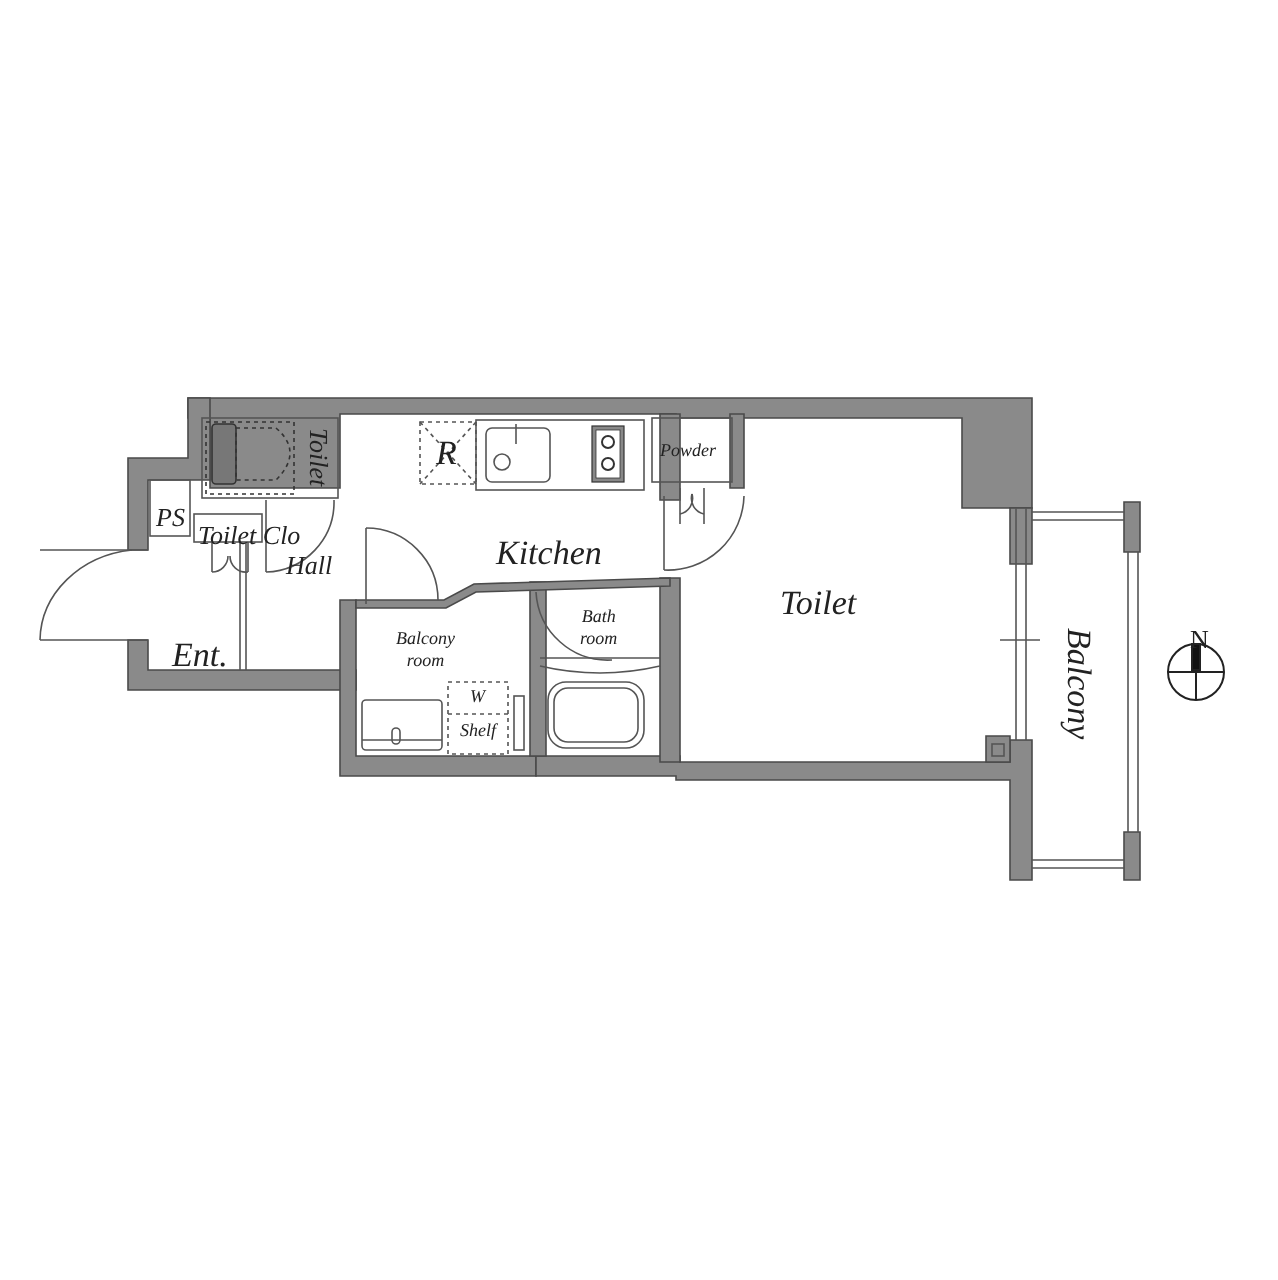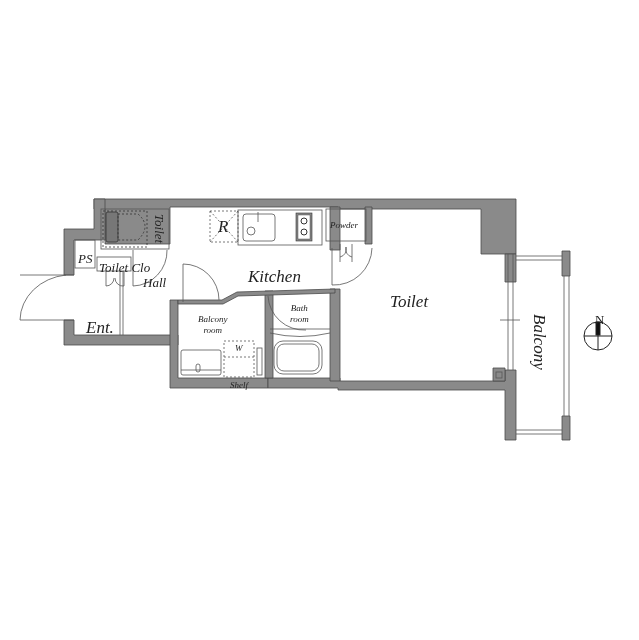--- a/index.html
+++ b/index.html
@@ -142,21 +142,21 @@
   <div class="lbl big" style="left:86px; top:300px;margin-top:19px;">Ent.</div>
   <div class="lbl med" style="left:143px; top:276px;">Hall</div>
   <div class="lbl big" style="left:218px; top:218px;">R</div>
   <div class="lbl big" style="left:248px; top:268px;font-family:Liberation Serif, serif;">Kitchen</div>
   <div class="lbl small" style="left:330px; top:221px;">Powder</div>
   <div class="lbl small center" style="left:198px; top:315px;">
     <div>Balcony</div>
     <div style="margin-top:2px;">room</div>
   </div>
   <div class="lbl small" style="left:235px; top:344px;">W</div>
-  <div class="lbl small" style="left:230px; top:381px;">Shelf</div>
+  <div class="lbl small" style="left:230px; top:361px;">Shelf</div>
   <div class="lbl small center" style="left:290px; top:304px;">
     <div>Bath</div>
     <div style="margin-top:2px;">room</div>
   </div>
   <div class="lbl big" style="left:390px; top:293px;">Toilet</div>
   <div class="lbl big" style="left:548px; top:314px; transform:rotate(90deg); transform-origin:left top;">Balcony</div>
   <div class="lbl tiny" style="left:595px; top:313px; font-style:normal;">N</div>
 </div>
 
 </body></html>

